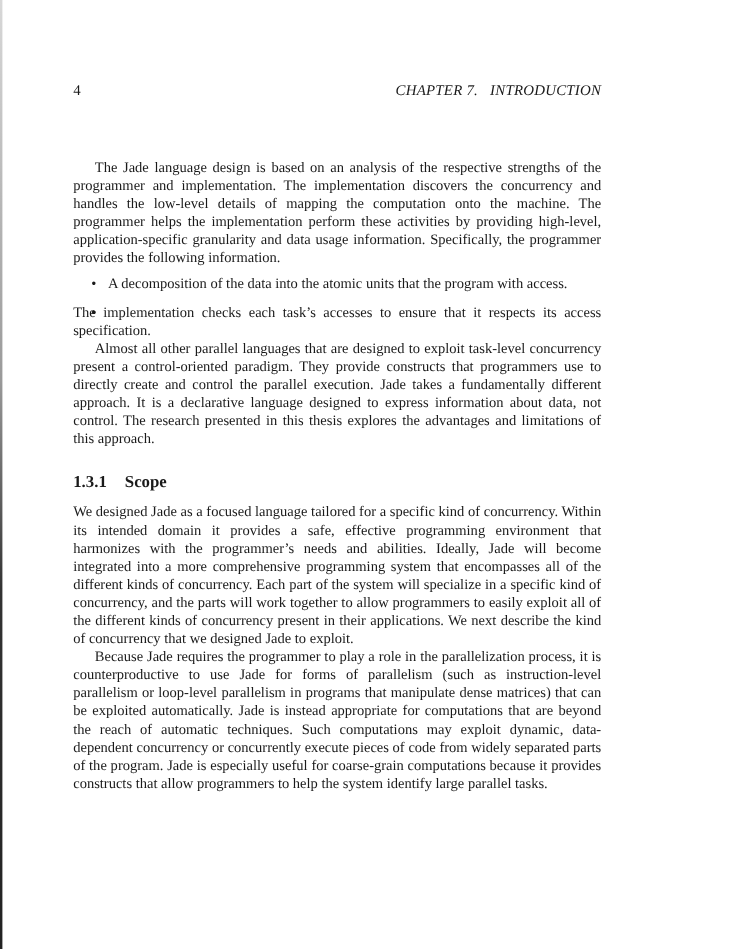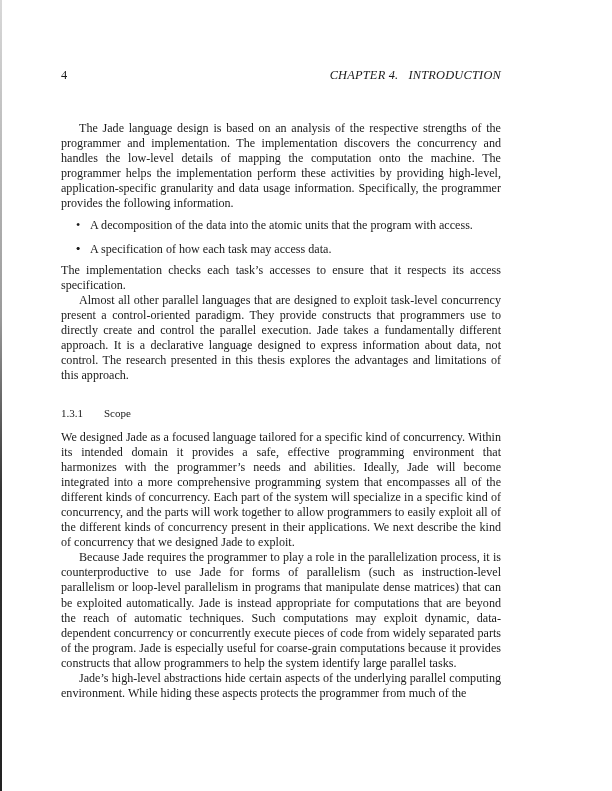--- a/index.html
+++ b/index.html
@@ -4,49 +4,48 @@
 <style>
   html, body { margin: 0; padding: 0; background: #ffffff; }
   body { width: 612px; height: 791px; position: relative; overflow: hidden;
          font-family: "Liberation Serif", "DejaVu Serif", serif; color: #1a1a1a; }
   .edge { position: absolute; left: 0; top: 0; width: 2px; height: 791px;
           background: linear-gradient(to bottom, #d8d8d8 0%, #9a9a9a 40%, #333 62%, #222 100%); }
   .header { position: absolute; top: 68px; left: 61px; width: 440px; height: 16px; font-size: 12.4px; }
   .pnum { position: absolute; left: 0; top: 0; }
   .running { position: absolute; right: 0; top: 0; font-style: italic; letter-spacing: 0.2px; }
   .running .gap { display: inline-block; width: 10px; }
-  .body { position: absolute; left: 61px; top: 121px; width: 440px; font-size: 12.1px;
+  .body { position: absolute; left: 61px; top: 132px; width: 440px; font-size: 12.1px;
           line-height: 15.1px; text-align: justify; }
   p { margin: 0; }
   .indent { text-indent: 18px; }
   ul { list-style: none; margin: 6px 0 6px 0; padding: 0; }
   li { position: relative; padding-left: 29px; margin-bottom: 9px; }
   li:last-child { margin-bottom: 6px; }
   li .bullet { position: absolute; left: 15px; top: 0; }
-  h3 { font-size: 11px; font-weight: normal; margin: 21px 0 8px 0; line-height: 17px; }
+  h3 { font-size: 14px; font-weight: bold; margin: 21px 0 8px 0; line-height: 17px; }
   h3 .secnum { display: inline-block; width: 43px; }
 </style>
 </head>
 <body>
 
 <div class="edge"></div>
 
 <div class="header">
   <span class="pnum">4</span>
-  <span class="running"><span>CHAPTER 4.</span><span class="gap"></span><span>INTRODUCTION</span></span>
+  <span class="running"><span>CHAPTER 7.</span><span class="gap"></span><span>INTRODUCTION</span></span>
 </div>
 
 <div class="body">
   <p class="indent">The Jade language design is based on an analysis of the respective strengths of the programmer and implementation. The implementation discovers the concurrency and handles the low-level details of mapping the computation onto the machine. The programmer helps the implementation perform these activities by providing high-level, application-specific granularity and data usage information. Specifically, the programmer provides the following information.</p>
   <ul>
     <li><span class="bullet">•</span><span>A decomposition of the data into the atomic units that the program with access.</span></li>
     <li><span class="bullet">•</span></li>
-    <li><span class="bullet">•</span><span>A specification of how each task may access data.</span></li>
+    <li><span class="bullet">•</span></li>
   </ul>
   <p>The implementation checks each task’s accesses to ensure that it respects its access specification.</p>
   <p class="indent">Almost all other parallel languages that are designed to exploit task-level concurrency present a control-oriented paradigm. They provide constructs that programmers use to directly create and control the parallel execution. Jade takes a fundamentally different approach. It is a declarative language designed to express information about data, not control. The research presented in this thesis explores the advantages and limitations of this approach.</p>
 
   <h3><span class="secnum">1.3.1</span><span>Scope</span></h3>
 
   <p>We designed Jade as a focused language tailored for a specific kind of concurrency. Within its intended domain it provides a safe, effective programming environment that harmonizes with the programmer’s needs and abilities. Ideally, Jade will become integrated into a more comprehensive programming system that encompasses all of the different kinds of concurrency. Each part of the system will specialize in a specific kind of concurrency, and the parts will work together to allow programmers to easily exploit all of the different kinds of concurrency present in their applications. We next describe the kind of concurrency that we designed Jade to exploit.</p>
   <p class="indent">Because Jade requires the programmer to play a role in the parallelization process, it is counterproductive to use Jade for forms of parallelism (such as instruction-level parallelism or loop-level parallelism in programs that manipulate dense matrices) that can be exploited automatically. Jade is instead appropriate for computations that are beyond the reach of automatic techniques. Such computations may exploit dynamic, data-dependent concurrency or concurrently execute pieces of code from widely separated parts of the program. Jade is especially useful for coarse-grain computations because it provides constructs that allow programmers to help the system identify large parallel tasks.</p>
-  <p class="indent">Jade’s high-level abstractions hide certain aspects of the underlying parallel computing environment. While hiding these aspects protects the programmer from much of the</p>
 </div>
 
 </body></html>

